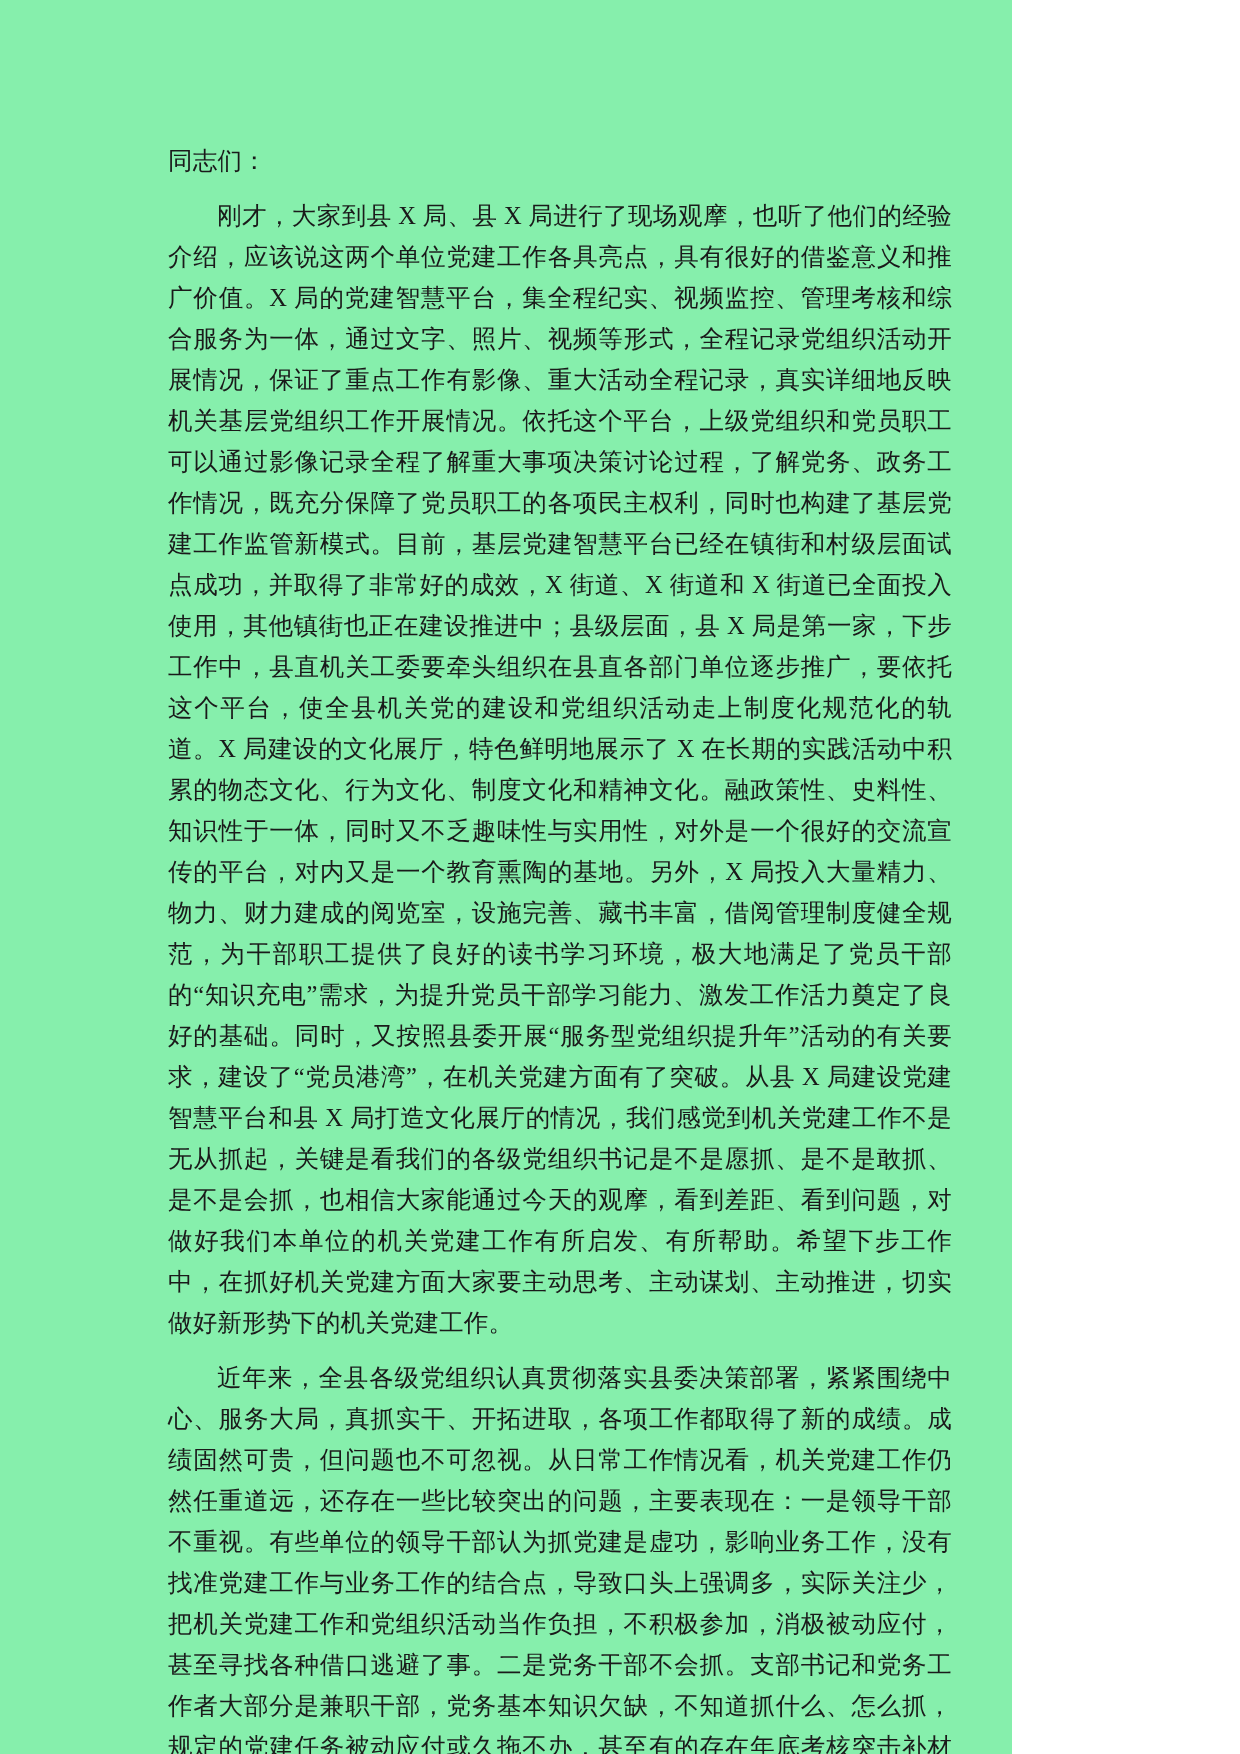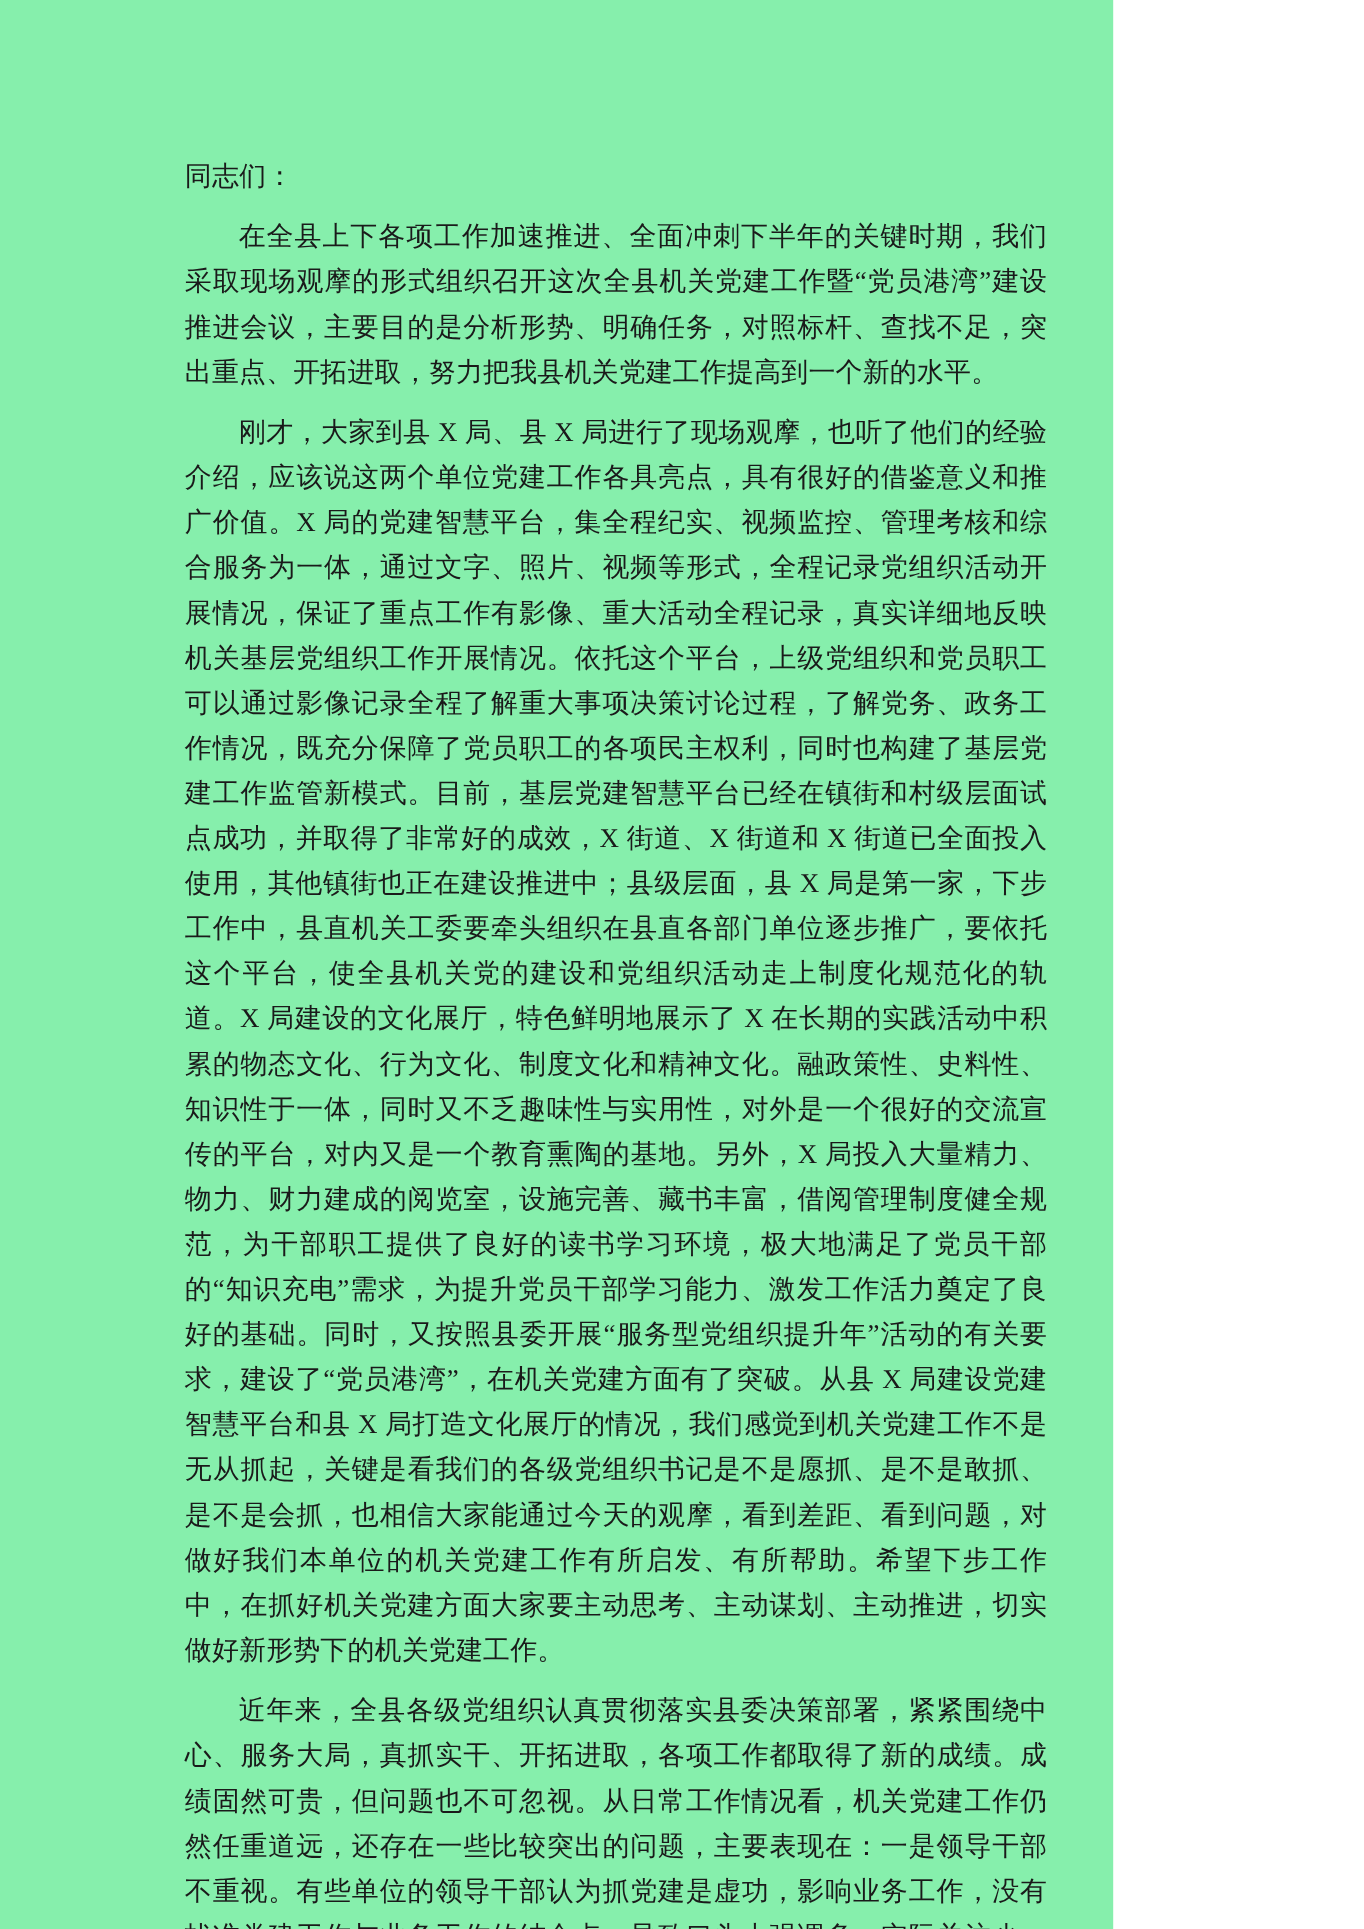--- a/index.html
+++ b/index.html
@@ -51,17 +51,16 @@
   .para:last-child {
     margin-bottom: 0;
   }
 </style>
 </head>
 <body>
 
 <div class="page">
   <div class="content">
     <p class="salutation">同志们：</p>
-    <p class="para">在全县上下各项工作加速推进、全面冲刺下半年的关键时期，我们采取现场观摩的形式组织召开这次全县机关党建工作暨“党员港湾”建设推进会议，主要目的是分析形势、明确任务，对照标杆、查找不足，突出重点、开拓进取，努力把我县机关党建工作提高到一个新的水平。</p>
     <p class="para">刚才，大家到县 X 局、县 X 局进行了现场观摩，也听了他们的经验介绍，应该说这两个单位党建工作各具亮点，具有很好的借鉴意义和推广价值。X 局的党建智慧平台，集全程纪实、视频监控、管理考核和综合服务为一体，通过文字、照片、视频等形式，全程记录党组织活动开展情况，保证了重点工作有影像、重大活动全程记录，真实详细地反映机关基层党组织工作开展情况。依托这个平台，上级党组织和党员职工可以通过影像记录全程了解重大事项决策讨论过程，了解党务、政务工作情况，既充分保障了党员职工的各项民主权利，同时也构建了基层党建工作监管新模式。目前，基层党建智慧平台已经在镇街和村级层面试点成功，并取得了非常好的成效，X 街道、X 街道和 X 街道已全面投入使用，其他镇街也正在建设推进中；县级层面，县 X 局是第一家，下步工作中，县直机关工委要牵头组织在县直各部门单位逐步推广，要依托这个平台，使全县机关党的建设和党组织活动走上制度化规范化的轨道。X 局建设的文化展厅，特色鲜明地展示了 X 在长期的实践活动中积累的物态文化、行为文化、制度文化和精神文化。融政策性、史料性、知识性于一体，同时又不乏趣味性与实用性，对外是一个很好的交流宣传的平台，对内又是一个教育熏陶的基地。另外，X 局投入大量精力、物力、财力建成的阅览室，设施完善、藏书丰富，借阅管理制度健全规范，为干部职工提供了良好的读书学习环境，极大地满足了党员干部的“知识充电”需求，为提升党员干部学习能力、激发工作活力奠定了良好的基础。同时，又按照县委开展“服务型党组织提升年”活动的有关要求，建设了“党员港湾”，在机关党建方面有了突破。从县 X 局建设党建智慧平台和县 X 局打造文化展厅的情况，我们感觉到机关党建工作不是无从抓起，关键是看我们的各级党组织书记是不是愿抓、是不是敢抓、是不是会抓，也相信大家能通过今天的观摩，看到差距、看到问题，对做好我们本单位的机关党建工作有所启发、有所帮助。希望下步工作中，在抓好机关党建方面大家要主动思考、主动谋划、主动推进，切实做好新形势下的机关党建工作。</p>
     <p class="para">近年来，全县各级党组织认真贯彻落实县委决策部署，紧紧围绕中心、服务大局，真抓实干、开拓进取，各项工作都取得了新的成绩。成绩固然可贵，但问题也不可忽视。从日常工作情况看，机关党建工作仍然任重道远，还存在一些比较突出的问题，主要表现在：一是领导干部不重视。有些单位的领导干部认为抓党建是虚功，影响业务工作，没有找准党建工作与业务工作的结合点，导致口头上强调多，实际关注少，把机关党建工作和党组织活动当作负担，不积极参加，消极被动应付，甚至寻找各种借口逃避了事。二是党务干部不会抓。支部书记和党务工作者大部分是兼职干部，党务基本知识欠缺，不知道抓什么、怎么抓，规定的党建任务被动应付或久拖不办，甚至有的存在年底考核突击补材料的现象。三是硬件基础设施差。阵地建设相对滞后，虽然今年我们启动了“党员港湾”建设，但从目前工作情况来看，仅有个别单位能够按照标准布置，大多数单位重视不够，未按标准建设到位，有的甚至连党员活动室都没有；有</p>
   </div>
 </div>
 
 </body></html>

